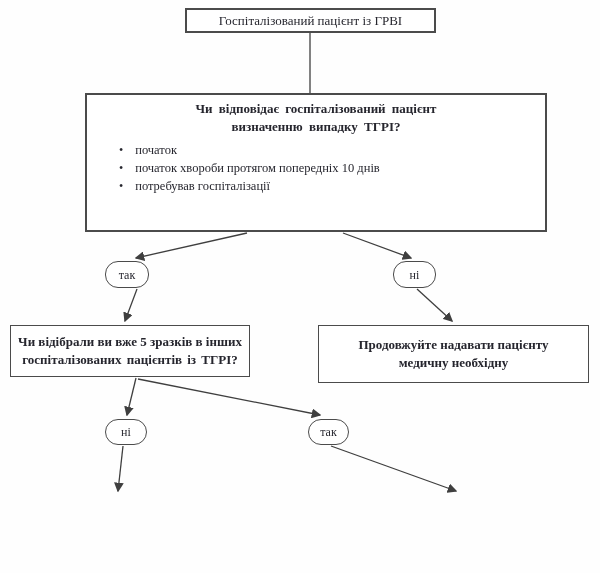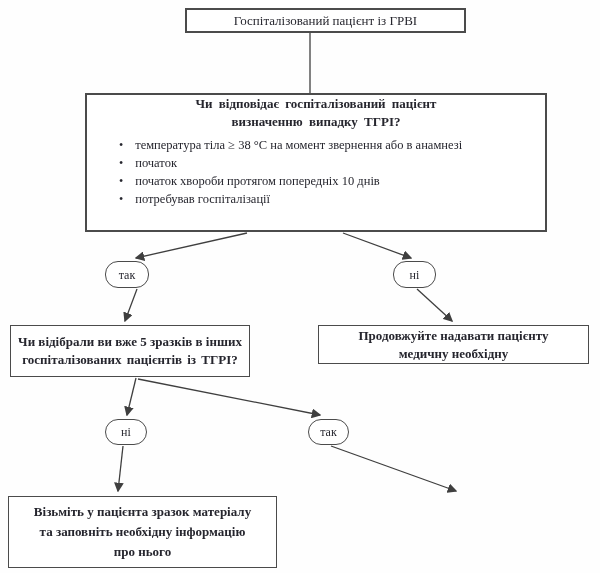--- a/index.html
+++ b/index.html
@@ -24,35 +24,35 @@
     position:absolute;z-index:2;
     box-sizing:border-box;
     border:1px solid var(--box-border);
     background:#fff;
     display:flex;flex-direction:column;
     align-items:center;justify-content:center;
     text-align:center;
     font-size:13px;line-height:18px;
   }
   .bold{font-weight:bold;}
-  .box-start{left:185px;top:8px;width:281px;height:25px;border-width:2px;font-size:13px;}
+  .box-start{left:185px;top:8px;width:251px;height:25px;border-width:2px;font-size:13px;}
   .box-criteria{
     left:85px;top:93px;width:462px;height:139px;
     align-items:stretch;justify-content:flex-start;
-    border-width:2px;
+    padding-top:5px;border-width:2px;
   }
   .criteria-title{text-align:center;font-weight:bold;font-size:13px;line-height:18px;word-spacing:3px;}
   .bullets{margin:5px 0 0 32px;text-align:left;font-size:12.5px;}
   .bullet-row{display:flex;align-items:flex-start;line-height:18px;}
   .bullet-row::before{content:"\2022";margin:0 12px 0 0;font-size:12px;}
   .label-box{font-size:12px;line-height:14px;border-radius:13px;}
   .box-yes1{left:105px;top:261px;width:44px;height:27px;}
   .box-no1{left:393px;top:261px;width:43px;height:27px;}
   .box-q2{left:10px;top:325px;width:240px;height:52px;}
-  .box-continue{left:318px;top:325px;width:271px;height:39px;}
+  .box-continue{left:318px;top:325px;width:271px;height:58px;}
   .box-no2{left:105px;top:419px;width:42px;height:26px;}
   .box-yes2{left:308px;top:419px;width:41px;height:26px;}
   .box-sample{left:8px;top:496px;width:269px;height:72px;line-height:20px;}
   .box-record{left:320px;top:495px;width:271px;height:68px;line-height:20px;}
   .q2-line2{word-spacing:2px;}
 </style>
 </head>
 <body>
 
 <div id="stage">
@@ -75,23 +75,20 @@
   </svg>
 
   <div class="node box-start">
     <div>Госпіталізований пацієнт із ГРВІ</div>
   </div>
 
   <div class="node box-criteria">
     <div class="criteria-title">Чи відповідає госпіталізований пацієнт</div>
     <div class="criteria-title">визначенню випадку ТГРІ?</div>
     <div class="bullets">
-      <div class="bullet-row">
-        <span>температура тіла ≥ 38 °С на момент звернення або в анамнезі</span>
-      </div>
       <div class="bullet-row">
         <span>початок</span>
       </div>
       <div class="bullet-row">
         <span>початок хвороби протягом попередніх 10 днів</span>
       </div>
       <div class="bullet-row">
         <span>потребував госпіталізації</span>
       </div>
     </div>
@@ -116,20 +113,15 @@
   </div>
 
   <div class="node label-box box-no2">
     <div>ні</div>
   </div>
 
   <div class="node label-box box-yes2">
     <div>так</div>
   </div>
 
-  <div class="node bold box-sample">
-    <div>Візьміть у пацієнта зразок матеріалу</div>
-    <div>та заповніть необхідну інформацію</div>
-    <div>про нього</div>
-  </div>
 
 
 </div>
 
 </body></html>

